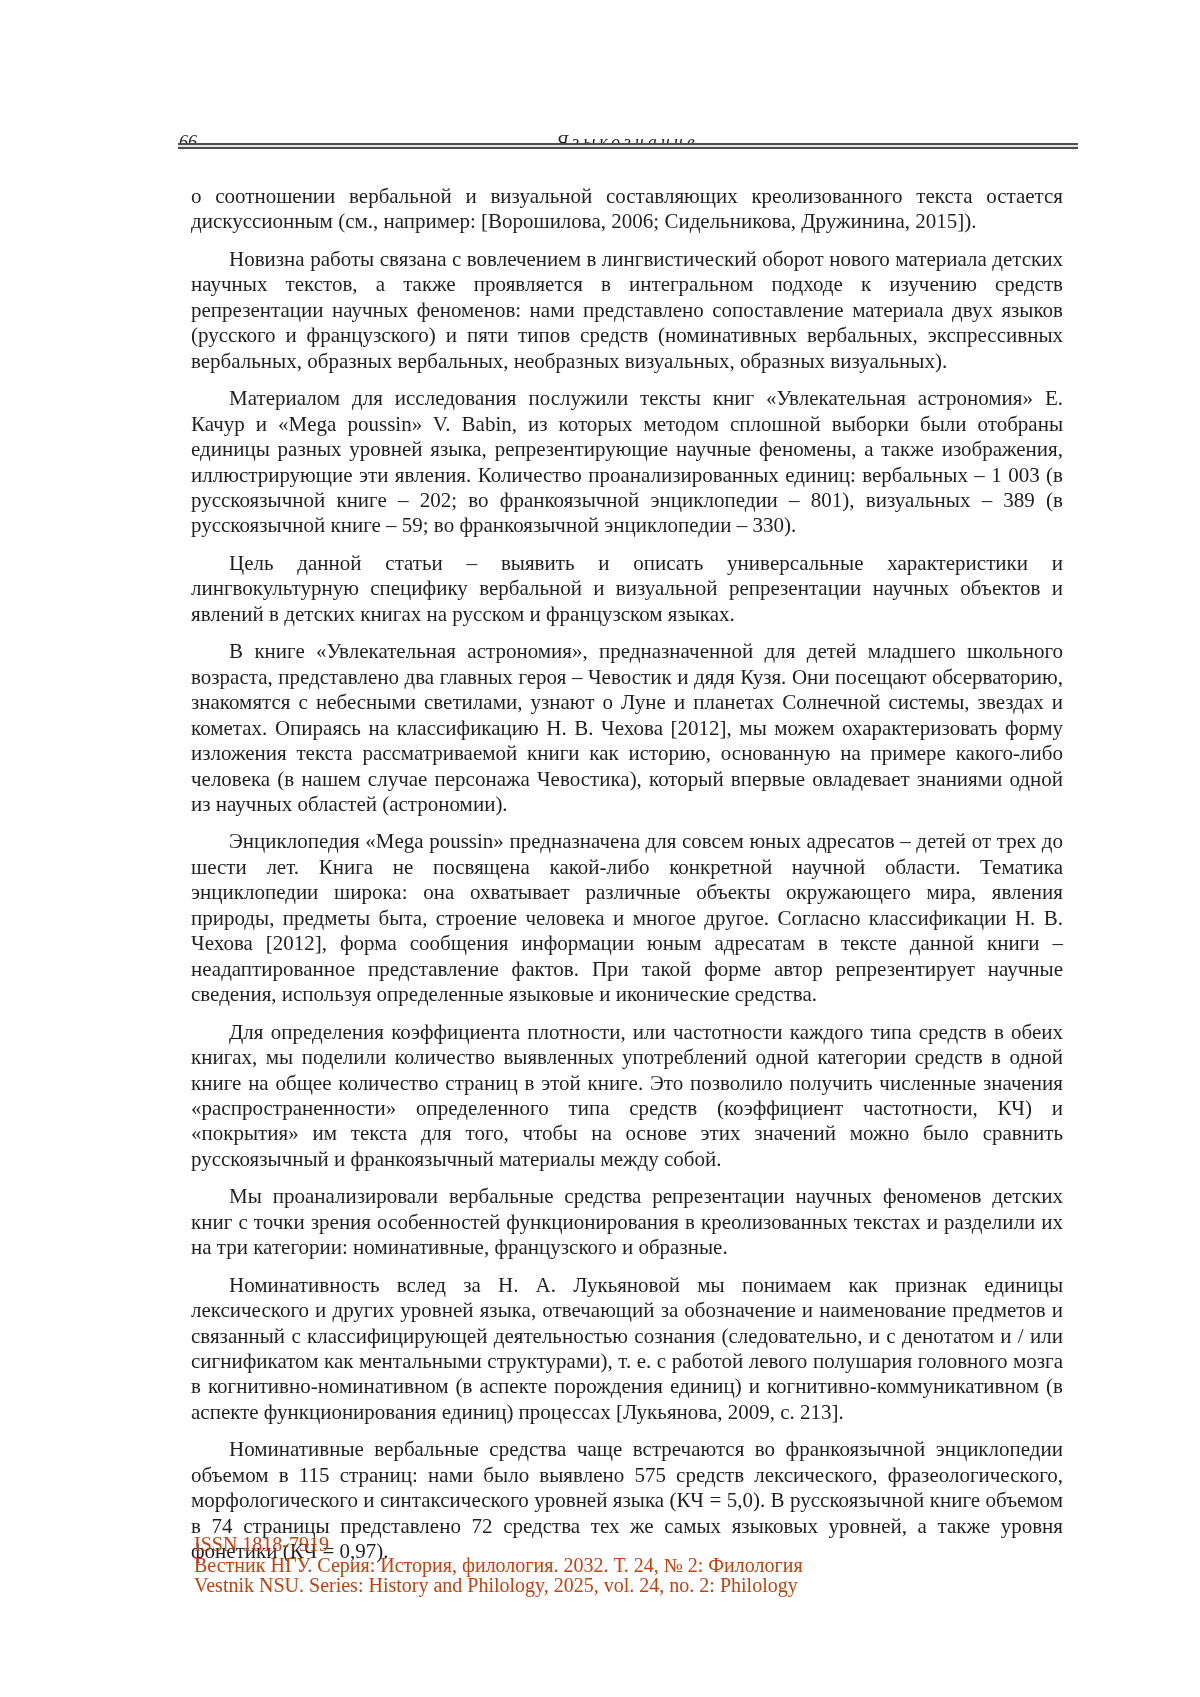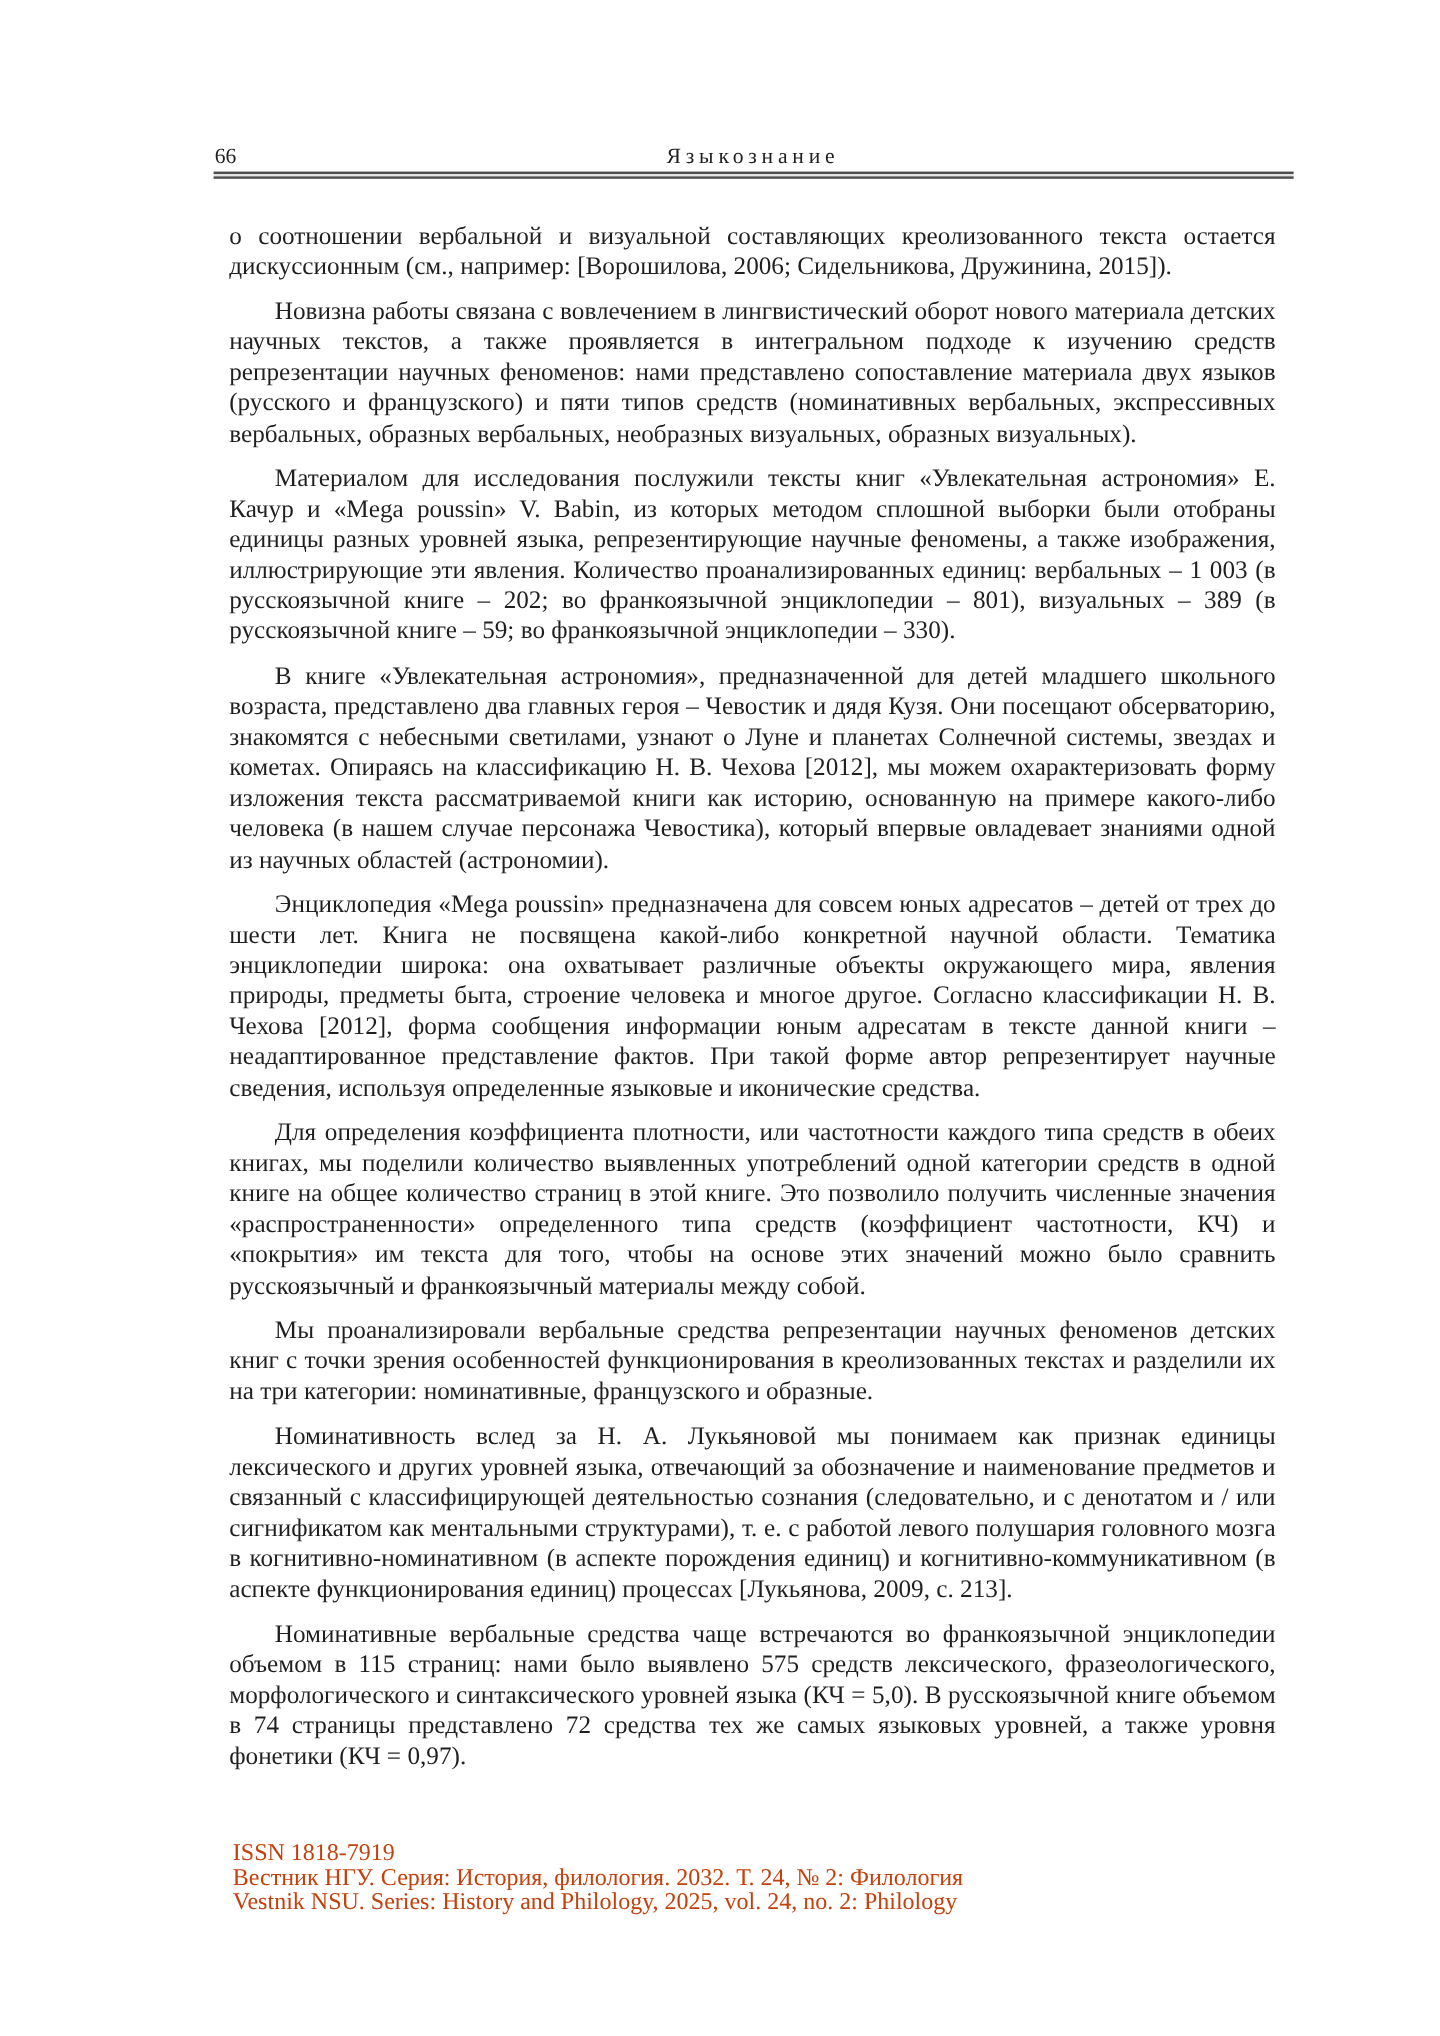--- a/index.html
+++ b/index.html
@@ -13,24 +13,25 @@
     height: 1697px;
     background: #ffffff;
     font-family: "Liberation Serif", "DejaVu Serif", serif;
     color: #1f1f1f;
     overflow: hidden;
   }
   .running-header {
     position: absolute;
     left: 179px;
     width: 897px;
-    top: 119px;
+    top: 131px;
     height: 22px;
     font-size: 18px;
     line-height: 22px;
+    font-style: italic;
   }
   .page-number {
     position: absolute;
     left: 0;
     top: 0;
   }
   .running-head-title {
     position: absolute;
     left: 0;
     right: 0;
@@ -86,20 +87,21 @@
     <span class="page-number">66</span>
     <span class="running-head-title">Языкознание</span>
   </div>
 
   <div class="header-rule"></div>
 
   <div class="article-body" id="article-body">
       <p class="noindent">о соотношении вербальной и визуальной составляющих креолизованного текста остается дискуссионным (см., например: [Ворошилова, 2006; Сидельникова, Дружинина, 2015]).</p>
       <p>Новизна работы связана с вовлечением в лингвистический оборот нового материала детских научных текстов, а также проявляется в интегральном подходе к изучению средств репрезентации научных феноменов: нами представлено сопоставление материала двух языков (русского и французского) и пяти типов средств (номинативных вербальных, экспрессивных вербальных, образных вербальных, необразных визуальных, образных визуальных).</p>
       <p>Материалом для исследования послужили тексты книг «Увлекательная астрономия» Е. Качур и «Mega poussin» V. Babin, из которых методом сплошной выборки были отобраны единицы разных уровней языка, репрезентирующие научные феномены, а также изображения, иллюстрирующие эти явления. Количество проанализированных единиц: вербальных – 1 003 (в русскоязычной книге – 202; во франкоязычной энциклопедии – 801), визуальных – 389 (в русскоязычной книге – 59; во франкоязычной энциклопедии – 330).</p>
+      <p>Цель данной статьи – выявить и описать универсальные характеристики и лингвокультурную специфику вербальной и визуальной репрезентации научных объектов и явлений в детских книгах на русском и французском языках.</p>
       <p>В книге «Увлекательная астрономия», предназначенной для детей младшего школьного возраста, представлено два главных героя – Чевостик и дядя Кузя. Они посещают обсерваторию, знакомятся с небесными светилами, узнают о Луне и планетах Солнечной системы, звездах и кометах. Опираясь на классификацию Н. В. Чехова [2012], мы можем охарактеризовать форму изложения текста рассматриваемой книги как историю, основанную на примере какого-либо человека (в нашем случае персонажа Чевостика), который впервые овладевает знаниями одной из научных областей (астрономии).</p>
       <p>Энциклопедия «Mega poussin» предназначена для совсем юных адресатов – детей от трех до шести лет. Книга не посвящена какой-либо конкретной научной области. Тематика энциклопедии широка: она охватывает различные объекты окружающего мира, явления природы, предметы быта, строение человека и многое другое. Согласно классификации Н. В. Чехова [2012], форма сообщения информации юным адресатам в тексте данной книги – неадаптированное представление фактов. При такой форме автор репрезентирует научные сведения, используя определенные языковые и иконические средства.</p>
       <p>Для определения коэффициента плотности, или частотности каждого типа средств в обеих книгах, мы поделили количество выявленных употреблений одной категории средств в одной книге на общее количество страниц в этой книге. Это позволило получить численные значения «распространенности» определенного типа средств (коэффициент частотности, КЧ) и «покрытия» им текста для того, чтобы на основе этих значений можно было сравнить русскоязычный и франкоязычный материалы между собой.</p>
       <p>Мы проанализировали вербальные средства репрезентации научных феноменов детских книг с точки зрения особенностей функционирования в креолизованных текстах и разделили их на три категории: номинативные, французского и образные.</p>
       <p>Номинативность вслед за Н. А. Лукьяновой мы понимаем как признак единицы лексического и других уровней языка, отвечающий за обозначение и наименование предметов и связанный с классифицирующей деятельностью сознания (следовательно, и с денотатом и / или сигнификатом как ментальными структурами), т. е. с работой левого полушария головного мозга в когнитивно-номинативном (в аспекте порождения единиц) и когнитивно-коммуникативном (в аспекте функционирования единиц) процессах [Лукьянова, 2009, с. 213].</p>
       <p>Номинативные вербальные средства чаще встречаются во франкоязычной энциклопедии объемом в 115 страниц: нами было выявлено 575 средств лексического, фразеологического, морфологического и синтаксического уровней языка (КЧ = 5,0). В русскоязычной книге объемом в 74 страницы представлено 72 средства тех же самых языковых уровней, а также уровня фонетики (КЧ = 0,97).</p>
     </div>
 
   <div class="page-footer">
     <div>ISSN 1818-7919</div>

